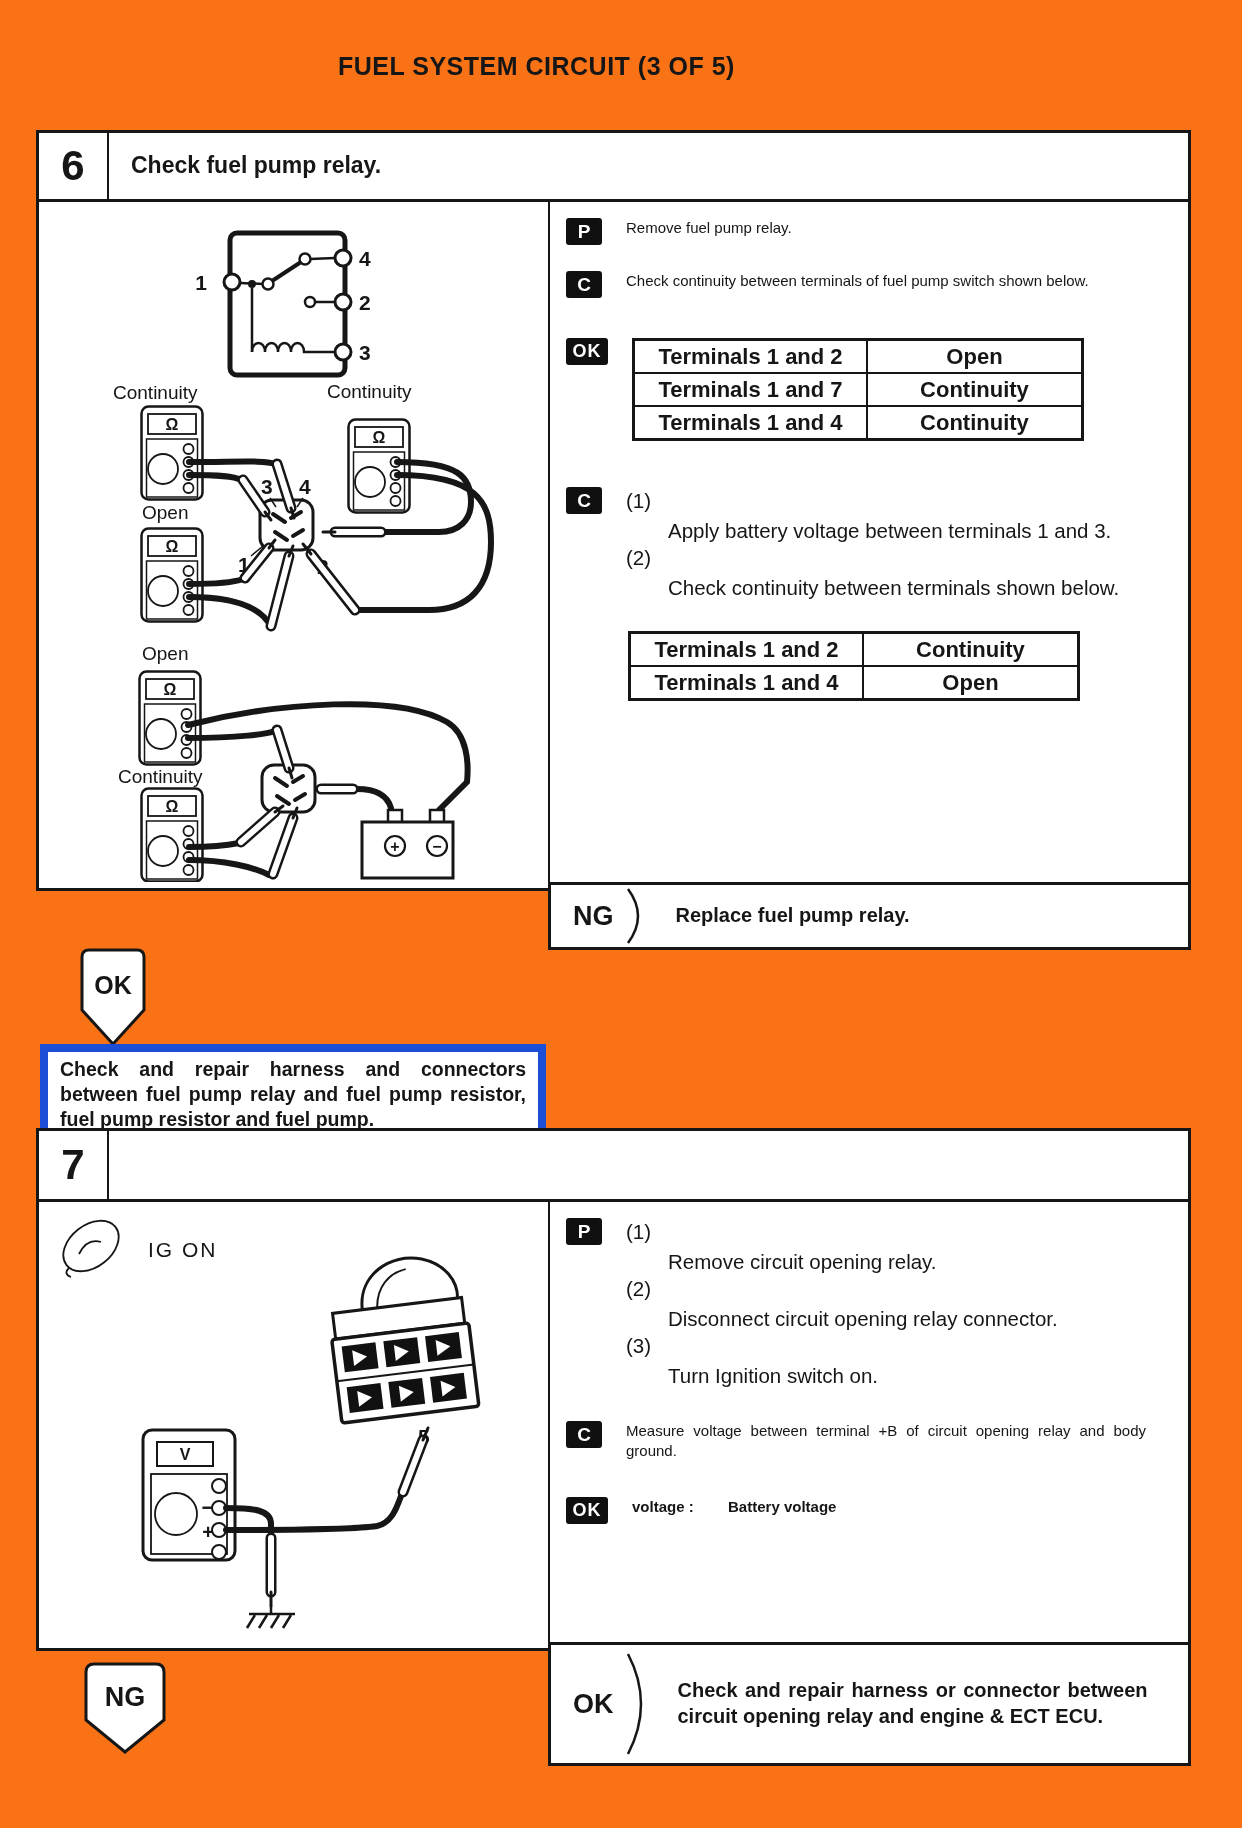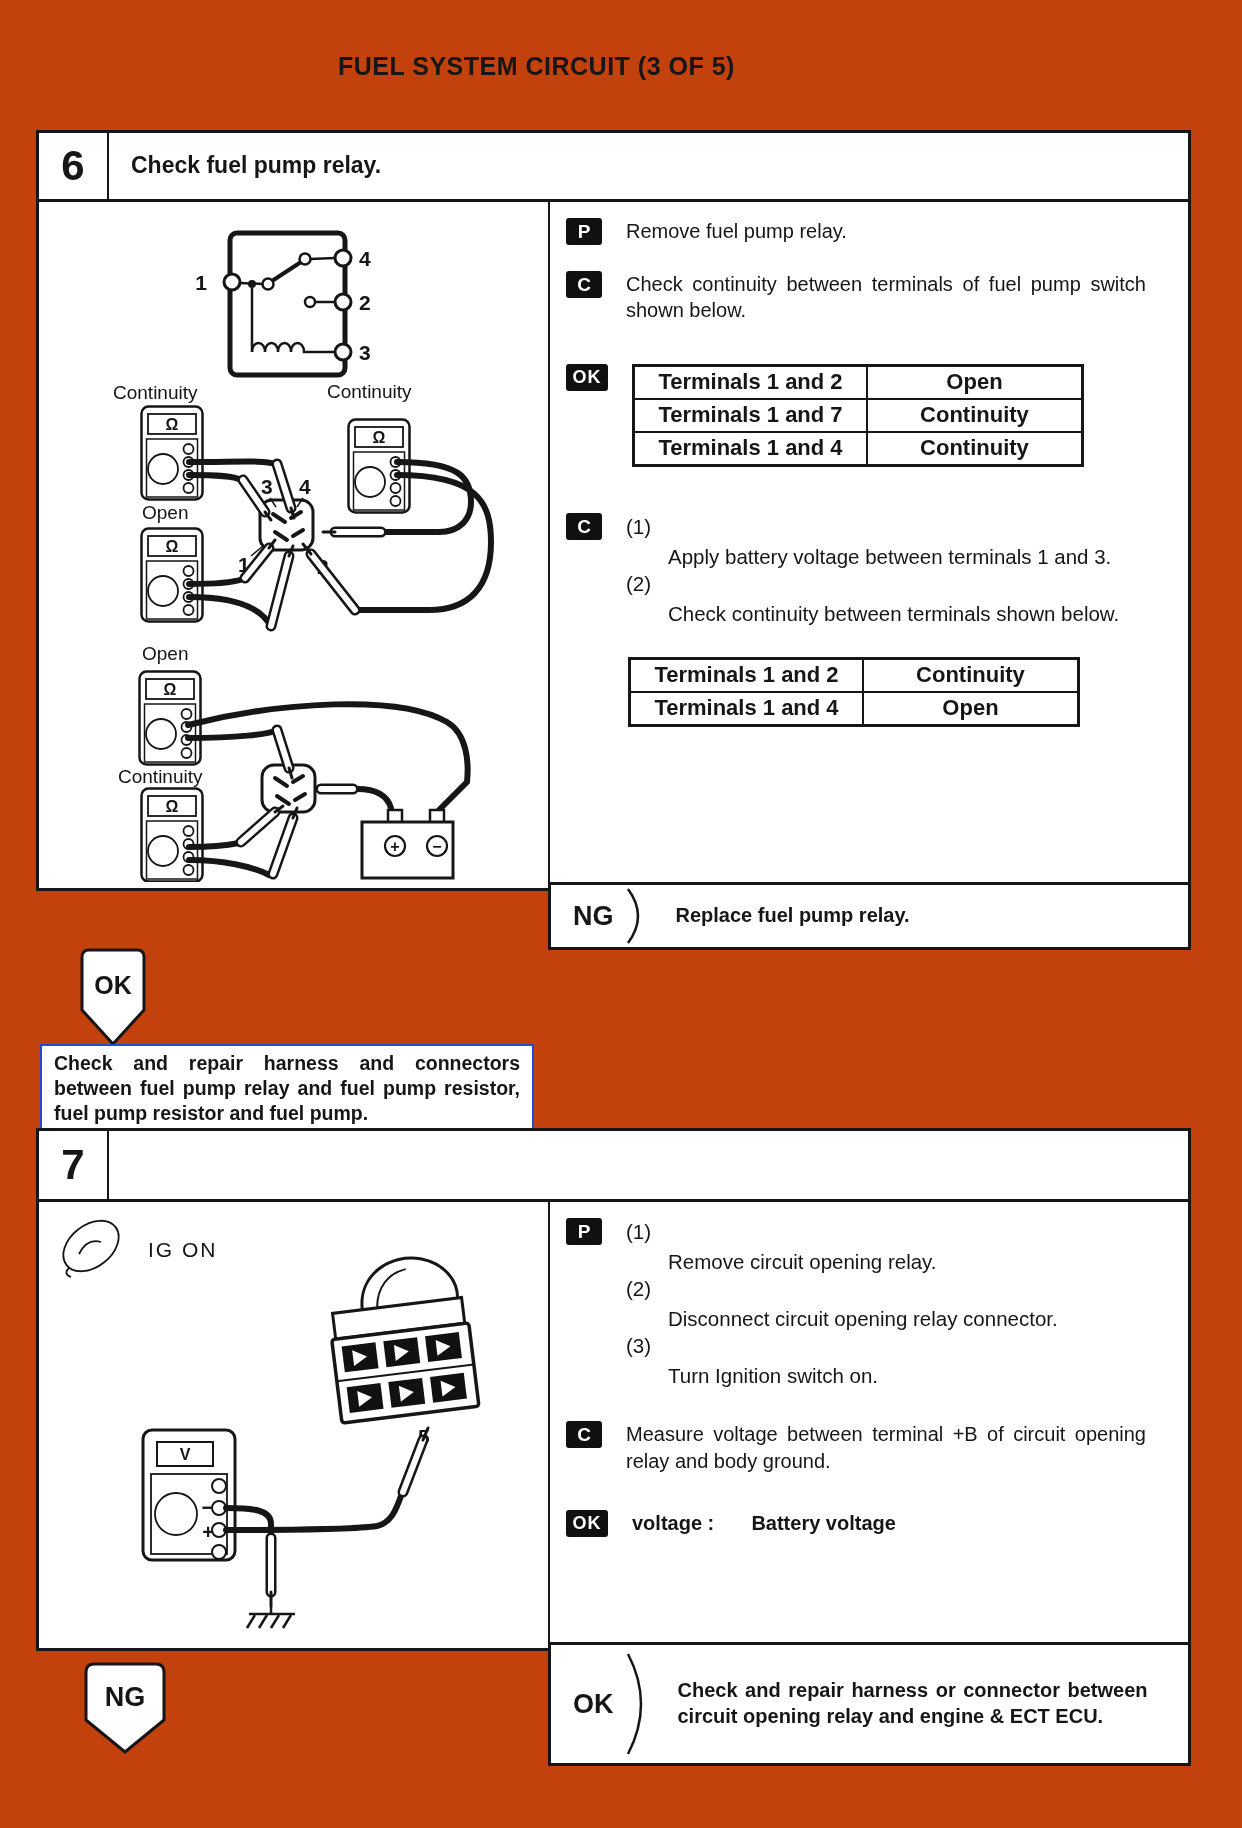--- a/index.html
+++ b/index.html
@@ -1,56 +1,56 @@
 <!DOCTYPE html>
 <html><head>
 <meta charset="utf-8">
 <style>
   html,body{margin:0;padding:0;background:#e8e8e4;}
   .page{
     position:relative;width:1242px;height:1828px;margin:0 auto;
-    background:#c2410c;color:#161616;
+    background:#f97316;color:#161616;
     font-family:"Liberation Sans","DejaVu Sans",sans-serif;
     overflow:hidden;
   }
   .abs{position:absolute;}
   
   .page-title{left:338px;top:52px;font-size:25px;font-weight:bold;letter-spacing:.5px;}
   
   .step-box{border:3px solid #161616;background:#fff;}
   .step-header{display:flex;border-bottom:3px solid #161616;}
   .step-num{width:68px;border-right:2px solid #161616;display:flex;align-items:center;justify-content:center;
     font-size:42px;font-weight:bold;}
   .step-title{font-size:23px;font-weight:bold;line-height:1.3;align-self:center;padding-left:22px;}
   .step-body{display:flex;}
   .left-panel{width:509px;border-right:2px solid #161616;position:relative;flex:none;}
   .right-panel{flex:1;padding:16px 26px 0 16px;}
   
   .inst-row{display:flex;align-items:flex-start;}
   .badge{flex:none;background:#101010;color:#fff;font-weight:bold;text-align:center;
     border-radius:3px;font-size:19px;width:36px;height:27px;line-height:27px;}
   .badge.wide{width:42px;letter-spacing:1px;font-size:18px;}
-  .inst-text{font-size:20px;line-height:1.32;margin-left:24px;text-align:justify;}
+  .inst-text{font-size:15px;line-height:1.32;margin-left:24px;text-align:justify;}
   .numlist{margin-left:24px;}
   .numitem{display:flex;font-size:20.5px;line-height:1.32;}
   .numitem .n{flex:none;width:42px;}
   .numitem .t{flex:1;text-align:justify;margin-top:30px;}
   
   table.term{border-collapse:collapse;border:3px solid #161616;margin-left:24px;width:452px;}
   table.term td{border:2px solid #161616;height:31px;text-align:center;
     font-size:22px;font-weight:bold;padding:0 4px;}
   table.term td.c1{width:52%;}
   table.term.indent{margin-left:62px;}
   
   .action-row{border:3px solid #161616;background:#fff;display:flex;align-items:center;}
   .action-label{font-size:27px;font-weight:bold;padding-left:22px;flex:none;}
   .action-curve{flex:none;margin-left:10px;}
   .action-text{font-size:20px;font-weight:bold;line-height:1.28;margin-left:24px;text-align:justify;padding-right:18px;}
   
-  .note-box{border:2px solid #1d4ed8;background:#fff;font-size:19.5px;font-weight:bold;
+  .note-box{border:8px solid #1d4ed8;background:#fff;font-size:19.5px;font-weight:bold;
     line-height:1.27;text-align:justify;padding:5px 12px 6px 12px;}
   svg text{fill:#161616;}
   .lbl{font-size:19px;}
   .pin-lbl{font-size:21px;font-weight:bold;}
 </style>
 </head>
 <body>
 
 <div class="page">
 

